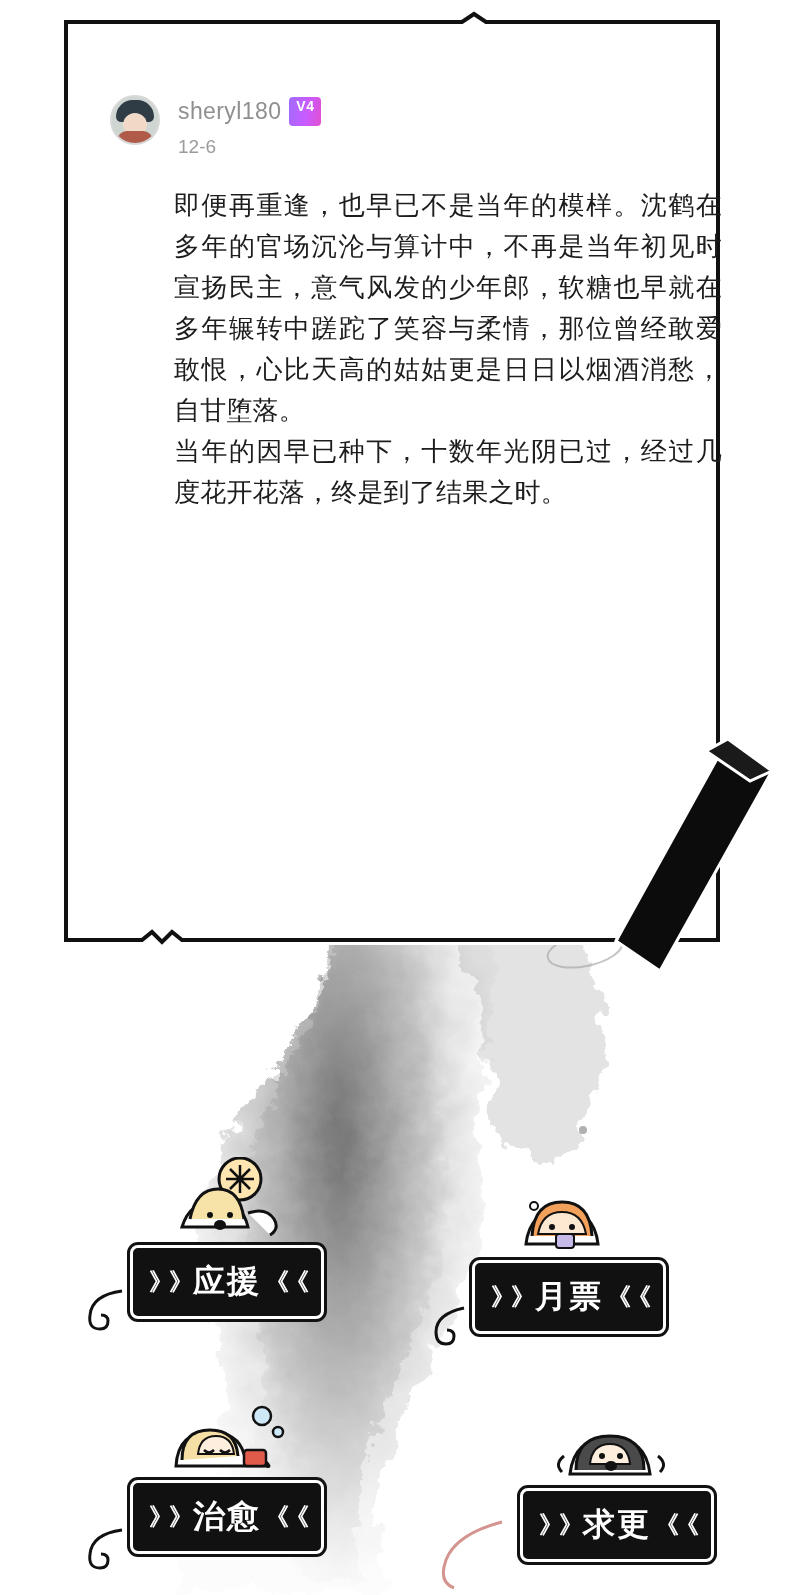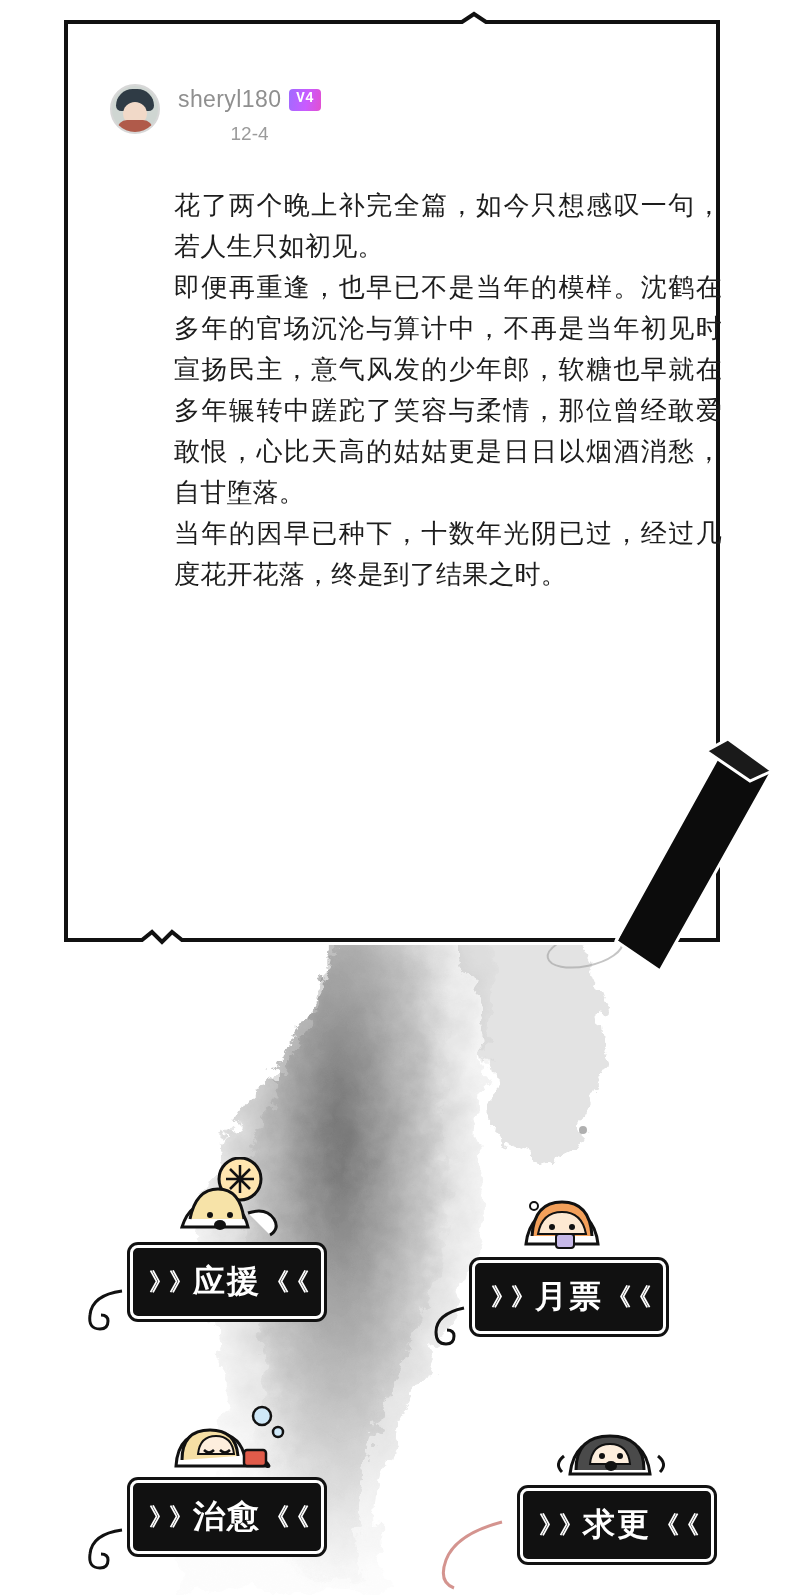--- a/index.html
+++ b/index.html
@@ -40,24 +40,23 @@
     left: 0;
     top: 0;
     width: 100%;
     height: 100%;
     pointer-events: none;
   }
 
   .comment-head {
     position: absolute;
     left: 48px;
-    top: 74px;
+    top: 85px;
     display: flex;
     align-items: flex-start;
-    text-align: center;
   }
   .avatar {
     width: 46px;
     height: 46px;
     border-radius: 50%;
     overflow: hidden;
     border: 2px solid #d8d8d8;
     background: #cfd6d2;
     position: relative;
     flex: 0 0 auto;
@@ -97,25 +96,24 @@
     color: #8f8f8f;
     letter-spacing: .4px;
     font-family: "Liberation Sans", sans-serif;
   }
   .vip-badge {
     margin-left: 8px;
     background: linear-gradient(100deg,#a06bff 0%, #c95bff 55%, #e24fd0 100%);
     color: #fff;
     font-size: 14px;
     font-weight: bold;
-    padding: 2px 7px 6px 7px;
+    padding: 2px 7px 13px 7px;
     border-radius: 4px;
     line-height: 1;
     letter-spacing: .5px;
-    font-family: Liberation Mono, monospace;
   }
   .date {
     margin-top: 10px;
     font-size: 19px;
     color: #9b9b9b;
   }
 
   .comment-body {
     position: absolute;
     left: 112px;
@@ -240,26 +238,25 @@
     <div class="avatar">
       <div class="hair"></div>
       <div class="face"></div>
       <div class="body"></div>
     </div>
     <div class="name-block">
       <div class="name-row">
         <span class="username">sheryl180</span>
         <span class="vip-badge">V4</span>
       </div>
-      <div class="date">12-4</div>
+      <div class="date">12-6</div>
     </div>
   </div>
 
   <div class="comment-body">
-    <p>花了两个晚上补完全篇，如今只想感叹一句，若人生只如初见。</p>
     <p>即便再重逢，也早已不是当年的模样。沈鹤在多年的官场沉沦与算计中，不再是当年初见时宣扬民主，意气风发的少年郎，软糖也早就在多年辗转中蹉跎了笑容与柔情，那位曾经敢爱敢恨，心比天高的姑姑更是日日以烟酒消愁，自甘堕落。</p>
     <p>当年的因早已种下，十数年光阴已过，经过几度花开花落，终是到了结果之时。</p>
   </div>
 </div>
 
 <div class="black-bar">
   <svg width="180" height="240" viewBox="0 0 180 240" xmlns="http://www.w3.org/2000/svg">
     <polygon points="128,4 172,36 60,236 16,206" fill="#0c0c0c" stroke="#ffffff" stroke-width="3"></polygon>
     <polygon points="128,4 172,36 150,46 106,16" fill="#1a1a1a" stroke="#ffffff" stroke-width="3"></polygon>
     <line x1="106" y1="16" x2="16" y2="206" stroke="#ffffff" stroke-width="3"></line>

